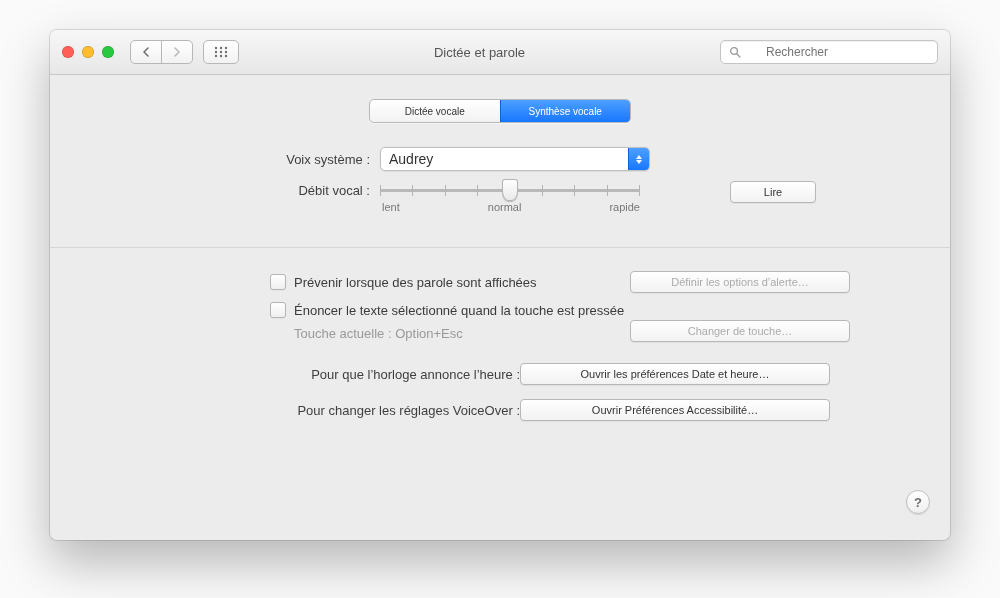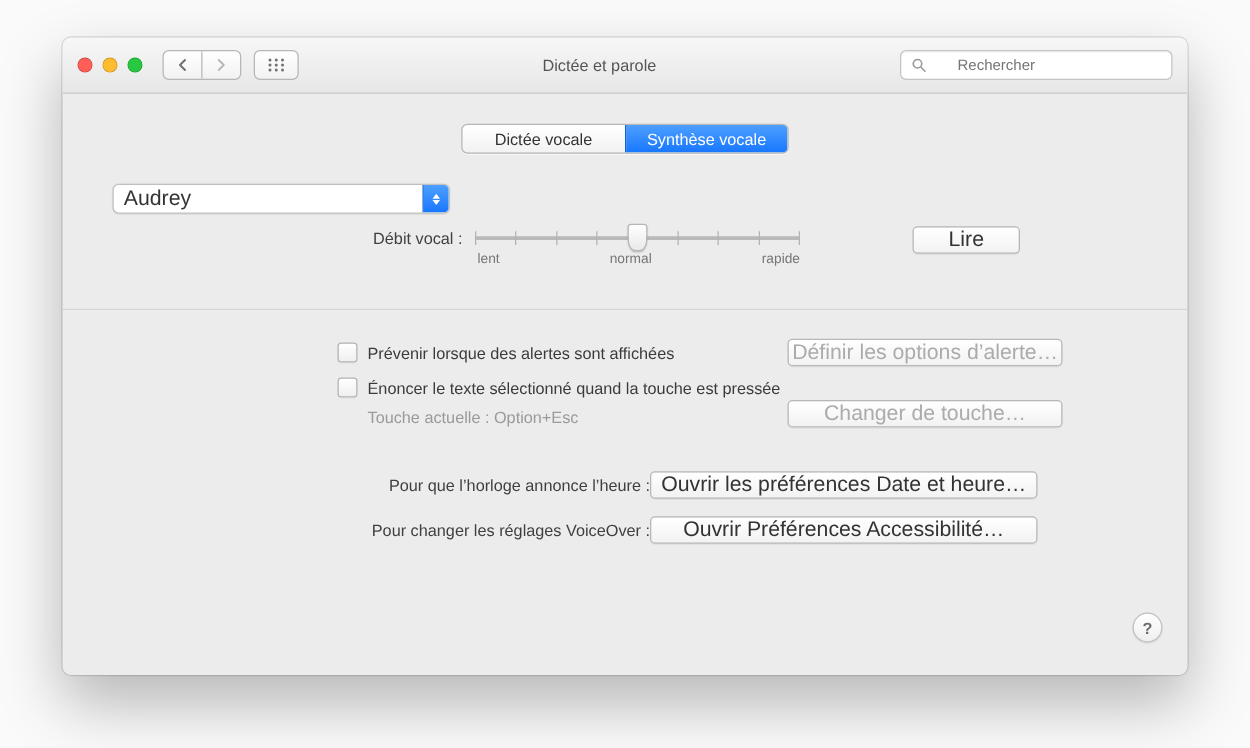--- a/index.html
+++ b/index.html
@@ -52,45 +52,45 @@
   .search input{border:0;outline:0;font-size:12px;flex:1;color:#555;background:transparent;}
 
   
   .content{padding:24px 40px 18px;}
 
   .tabs{
     width:260px;margin:0 auto 24px;display:flex;border:1px solid var(--btn-border);
     border-radius:5px;overflow:hidden;height:22px;background:var(--btn-bg);
     box-shadow:0 1px 0 rgba(255,255,255,.6);
   }
-  .tab{flex:1;display:flex;align-items:center;justify-content:center;font-size:13px;color:#333;}
+  .tab{flex:1;display:flex;align-items:center;justify-content:center;font-size:10px;color:#333;}
   .tab.active{background:var(--blue-grad);color:#fff;}
   .tab+.tab{border-left:1px solid var(--btn-border);}
   .tab.active+.tab, .tab+.tab.active{border-left-color:#0f62d8;}
 
   .row{display:flex;align-items:center;margin-bottom:10px;}
   .row .lbl{width:280px;text-align:right;padding-right:10px;color:var(--label);}
   .row .ctl{display:flex;align-items:center;gap:12px;}
 
   .popup{
     width:260px;height:22px;background:#fff;border:1px solid #c0c0c0;border-radius:5px;
-    display:flex;align-items:center;justify-content:space-between;padding:0 0 0 8px;font-size:17px;color:#333;
+    display:flex;align-items:center;justify-content:space-between;padding:0 0 0 8px;font-size:14px;color:#333;
     box-shadow:0 0 0 1px rgba(0,0,0,.02),0 1px 0 rgba(0,0,0,.04);
     position:relative;overflow:hidden;
   }
   .popup .cap{
     width:20px;height:100%;background:var(--blue-grad);display:flex;flex-direction:column;
     align-items:center;justify-content:center;gap:1px;border-left:1px solid #0f62d8;
   }
   .popup .cap .ar{width:0;height:0;border-left:3px solid transparent;border-right:3px solid transparent;}
   .popup .cap .up{border-bottom:4px solid #fff;} .popup .cap .dn{border-top:4px solid #fff;}
 
   .btn{
     height:20px;padding:0 14px;border:1px solid var(--btn-border);border-radius:4px;
-    background:var(--btn-bg);font-size:17px;color:#333;display:inline-flex;align-items:center;justify-content:center;
+    background:var(--btn-bg);font-size:11px;color:#333;display:inline-flex;align-items:center;justify-content:center;
     box-shadow:0 1px 0 rgba(0,0,0,.05);white-space:nowrap;
   }
   .btn.disabled{color:#ababab;}
 
   
   .slider{position:relative;width:260px;height:40px;}
   .track{position:absolute;top:8px;left:0;right:0;height:3px;background:#b9b9b9;border-radius:2px;}
   .ticks{position:absolute;top:4px;left:0;right:0;display:flex;justify-content:space-between;}
   .tick{width:1px;height:11px;background:#b3b3b3;}
   .knob{
@@ -100,21 +100,21 @@
   }
   .slabels{position:absolute;top:20px;left:2px;right:0;display:flex;justify-content:space-between;font-size:11px;color:#777;}
 
   .hr{height:1px;background:var(--divider);margin:26px -40px;}
 
   .check{display:flex;align-items:center;gap:8px;margin-left:180px;margin-bottom:12px;color:#3b3b3b}
   .cb{
     width:14px;height:14px;border:1px solid #b4b4b4;border-radius:3px;background:linear-gradient(#fff,#efefef);
     box-shadow:inset 0 1px 0 #fff,0 1px 0 rgba(0,0,0,.03);
   }
-  .subline{margin-left:204px;color:var(--muted);font-size:13px;margin-top:-4px;margin-bottom:22px;}
+  .subline{margin-left:204px;color:var(--muted);font-size:13px;margin-top:-4px;margin-bottom:8px;}
 
   .prefrow{display:flex;align-items:center;margin-left:150px;margin-bottom:14px;gap:0;}
   .prefrow .plbl{width:280px;text-align:right;color:var(--label);}
   .help{
     position:absolute;right:20px;bottom:26px;width:22px;height:22px;border-radius:50%;
     border:1px solid #bfbfbf;background:linear-gradient(#fff,#efefef);color:#6d6d6d;
     display:flex;align-items:center;justify-content:center;font-weight:600;box-shadow:0 1px 1px rgba(0,0,0,.1);
   }
 
   svg{display:block}
@@ -169,20 +169,21 @@
     </div>
 
     <div class="content" style="position:relative;">
 
       <div class="tabs">
         <div class="tab">Dictée vocale</div>
         <div class="tab active">Synthèse vocale</div>
       </div>
 
       <div class="row">
+        <div class="lbl">Voix système :</div>
         <div class="ctl">
           <div class="popup">
             <span>Audrey</span>
             <span class="cap">
               <span class="ar up"></span>
                 <span class="ar dn"></span>
             </span>
           </div>
         </div>
       </div>
@@ -212,21 +213,21 @@
           </div>
         </div>
         <div class="btn" style="position:absolute;left:640px;top:0;width:56px;">Lire</div>
       </div>
 
       <div class="hr"></div>
 
       <div style="position:relative;">
         <div class="check">
           <div class="cb"></div>
-          <span>Prévenir lorsque des alertes sont affichées</span>
+          <span>Prévenir lorsque des parole sont affichées</span>
         </div>
         <div class="btn disabled" style="position:absolute;left:540px;top:-3px;width:190px;">Définir les options d’alerte…</div>
       </div>
 
       <div class="check">
         <div class="cb"></div>
         <span>Énoncer le texte sélectionné quand la touche est pressée</span>
       </div>
       <div style="position:relative;">
         <div class="subline">

